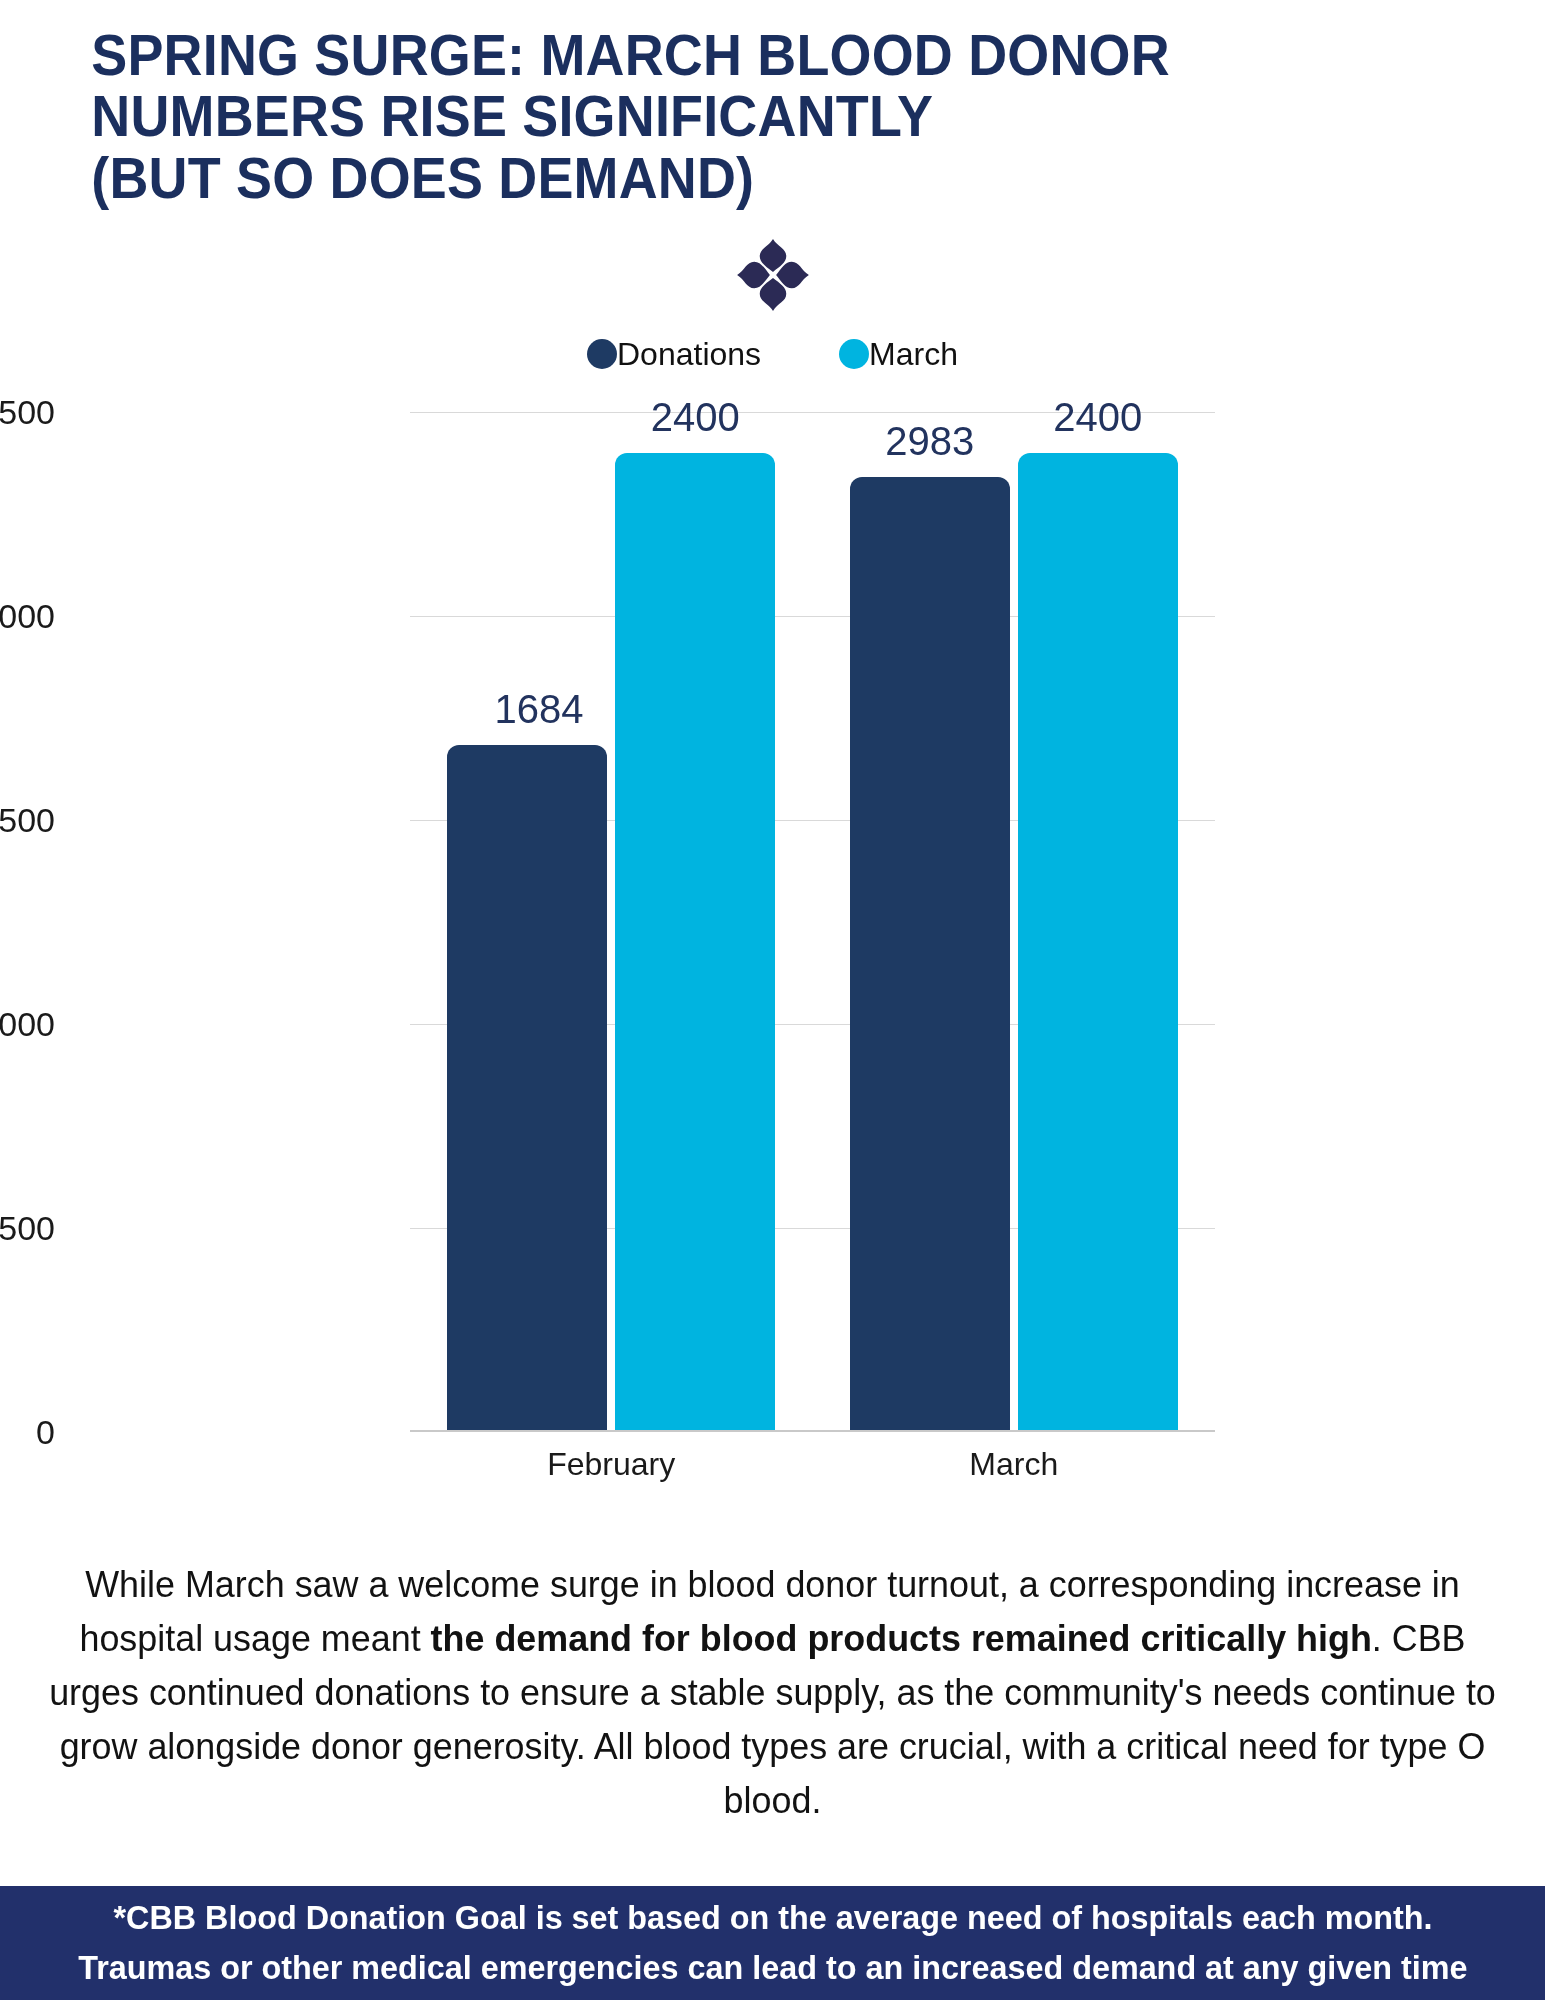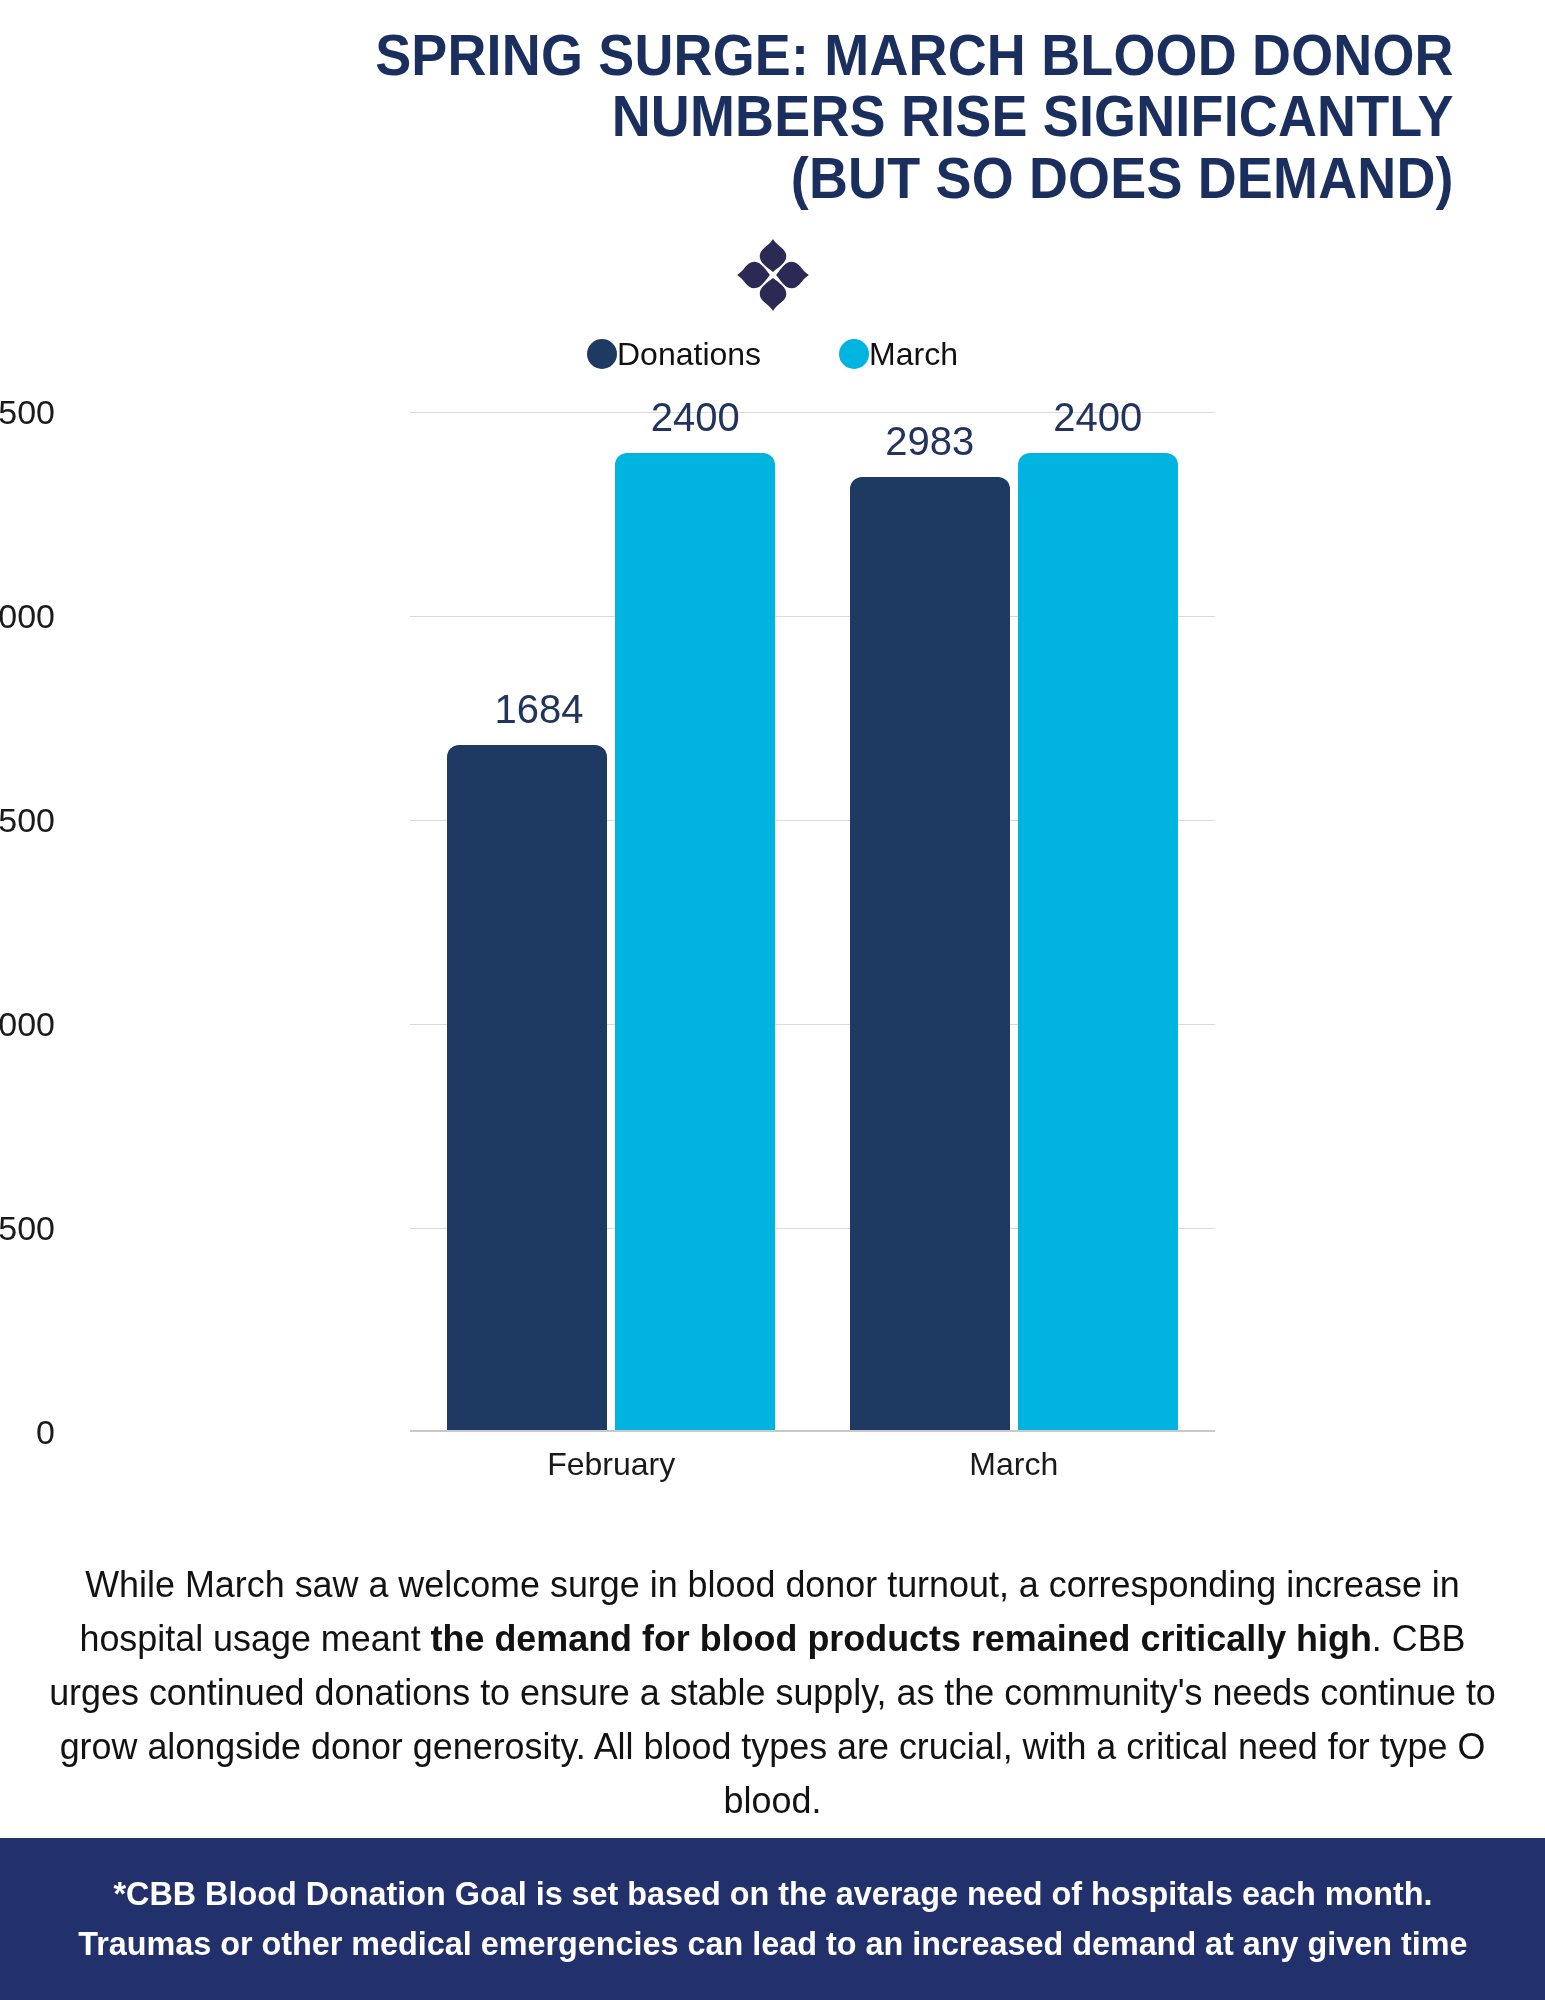--- a/index.html
+++ b/index.html
@@ -6,21 +6,21 @@
   html,body { width:1545px; height:2000px; }
   body {
     background:#ffffff;
     font-family:"Liberation Sans", sans-serif;
     overflow:hidden;
     position:relative;
   }
 
   
   #title {
-    text-align:right;
+    text-align:left;
     padding:24px 40px 0 40px;
   }
   #title .line {
     display:block;
     font-family:"Liberation Sans", sans-serif;
     font-weight:bold;
     font-size:58px;
     line-height:1.06;
     letter-spacing:0.2px;
     color:#1b2f5e;
@@ -135,21 +135,21 @@
     transform:scaleX(0.97);
     transform-origin:center top;
   }
   #body-copy b { font-weight:bold; }
 
   
   #footer {
     position:absolute;
     left:0; bottom:0;
     width:1545px;
-    height:162px;
+    height:114px;
     background:#22306b;
     display:flex;
     flex-direction:column;
     align-items:center;
     justify-content:center;
     gap:10px;
     padding:0 14px;
   }
   #footer .fline {
     color:#ffffff;

